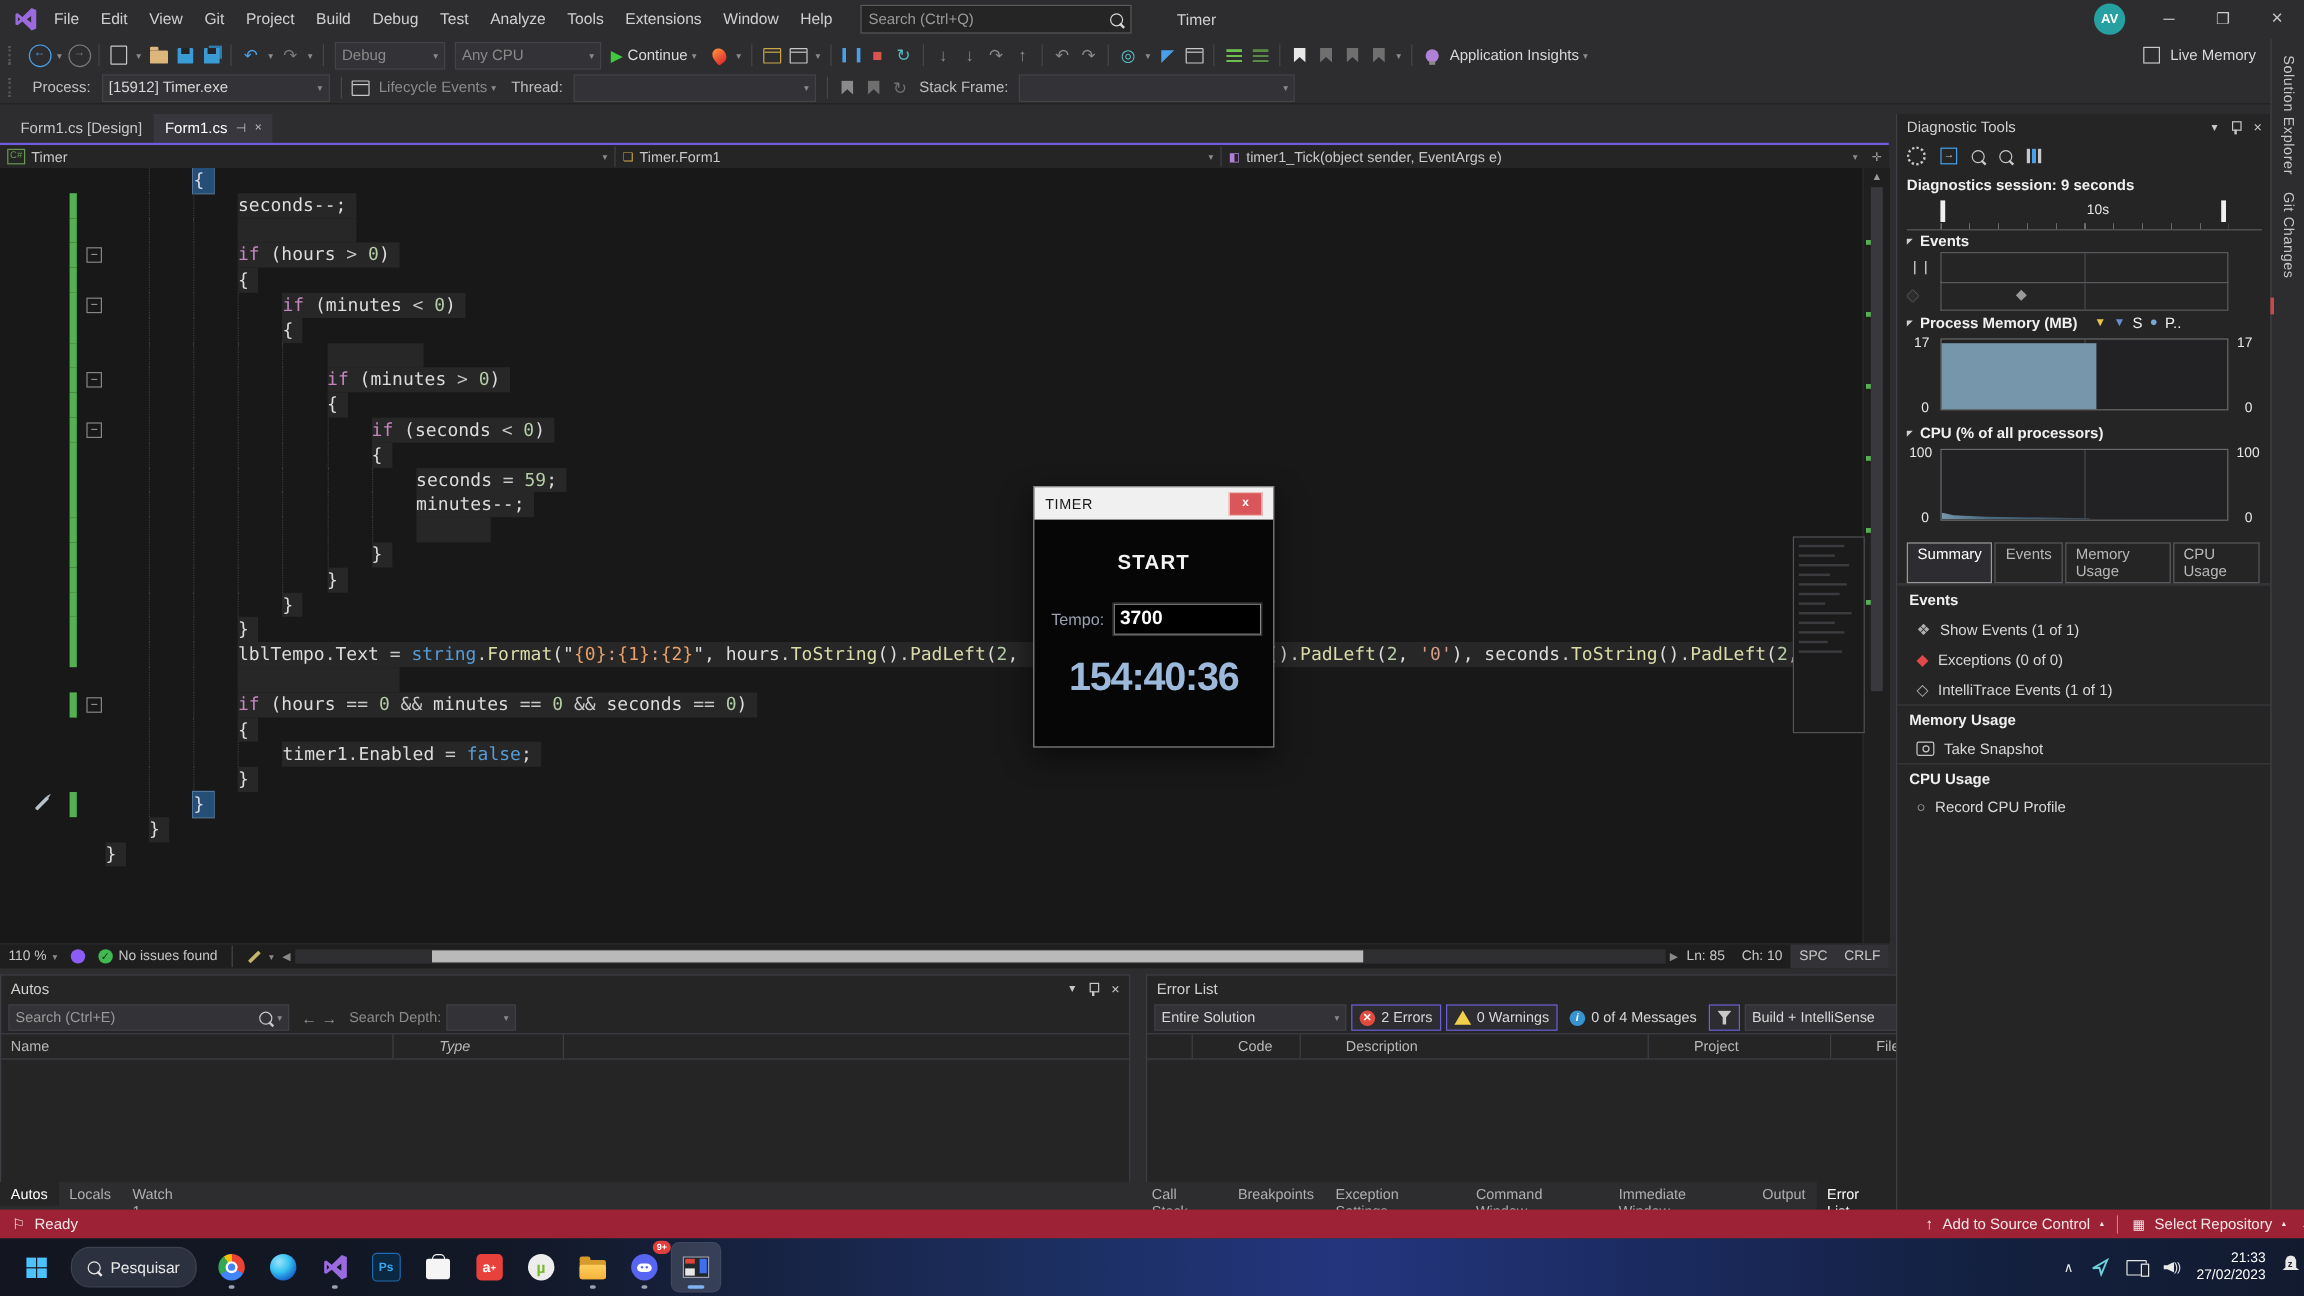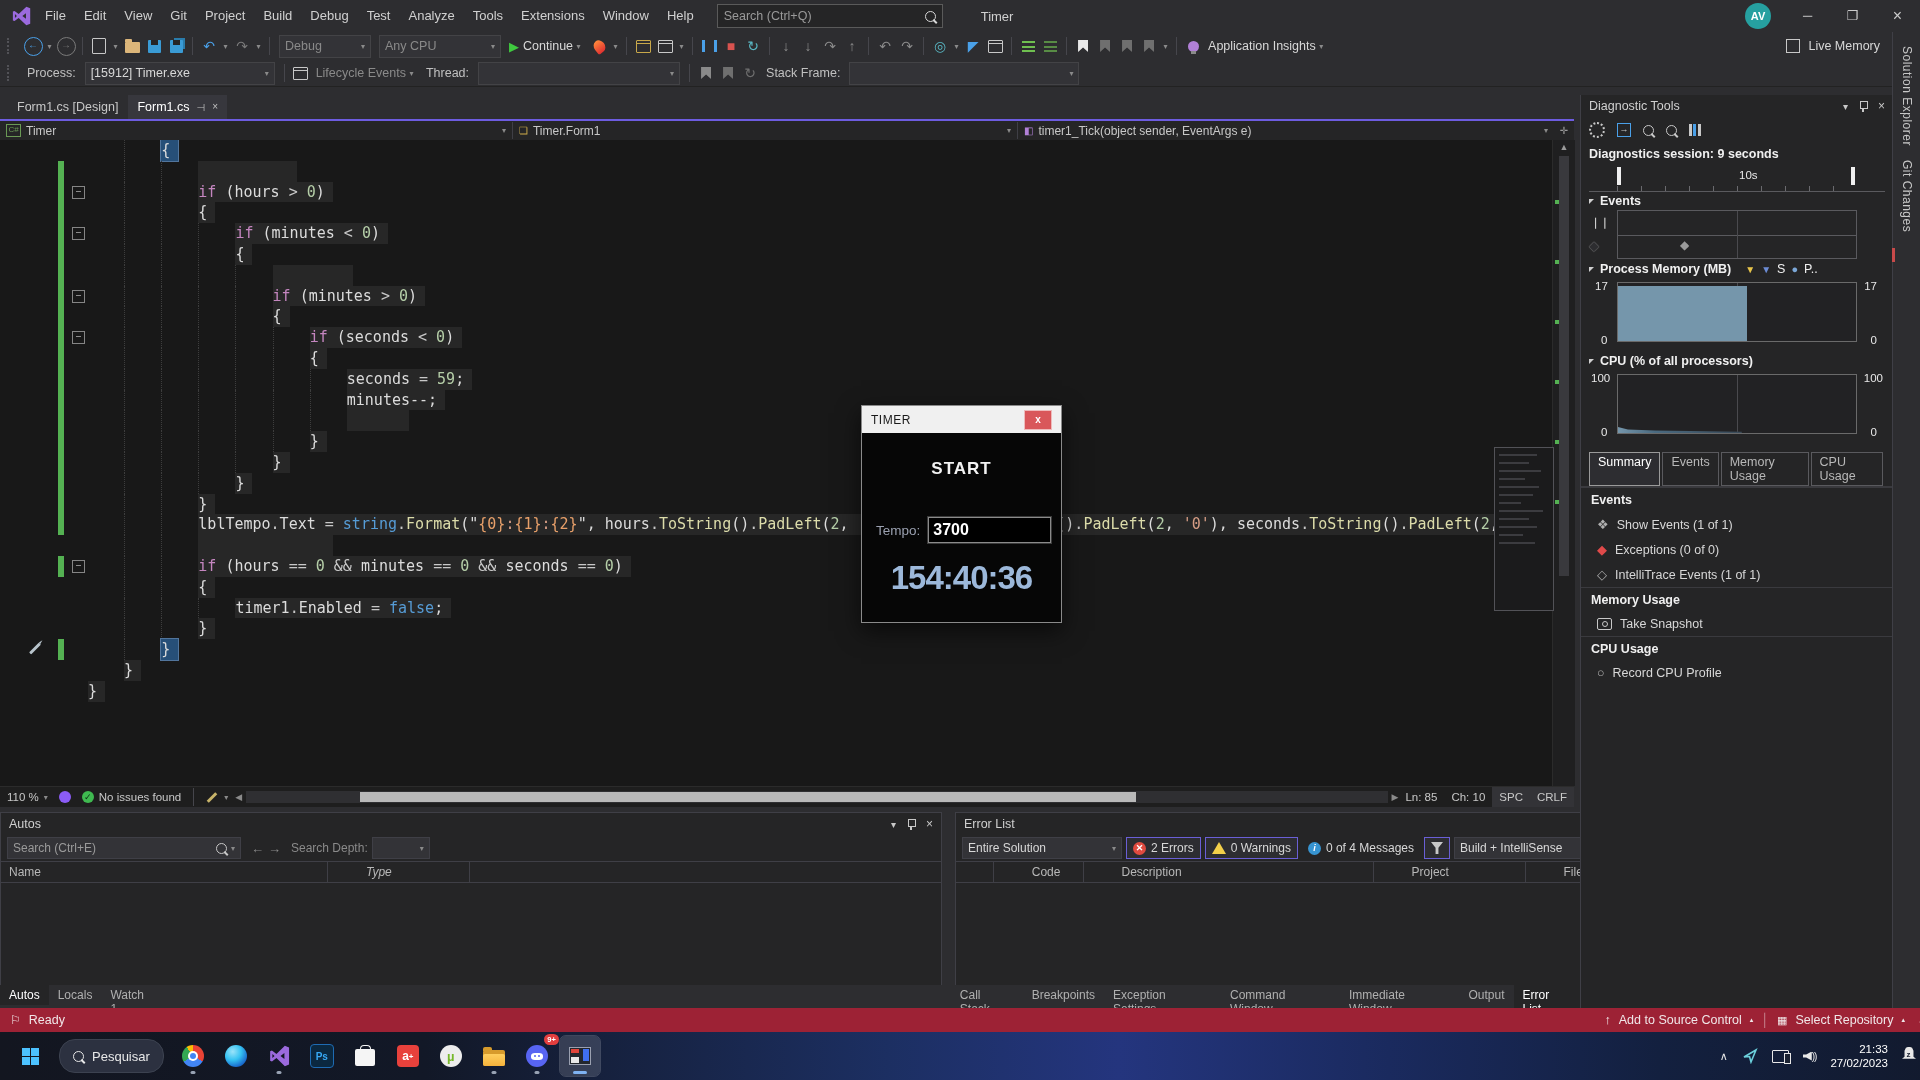--- a/index.html
+++ b/index.html
@@ -143,21 +143,21 @@
   .reddash{position:absolute;left:1892px;top:248px;width:3px;height:14px;background:#c84a4a;}
   
   #statusbar{left:0;top:1008px;width:1920px;height:24px;background:#9d2235;display:flex;align-items:center;color:#f0e6e8;font-size:12.5px;padding:0 10px;gap:8px;}
   
   #timerwin{left:861px;top:405px;width:199px;height:216px;background:#060606;border:1px solid #8a8a8a;box-shadow:0 8px 22px rgba(0,0,0,.6);}
   #timerwin .tbar{height:27px;background:#f0f0f0;display:flex;align-items:center;padding:0 9px;}
   #timerwin .tbar .t{color:#1a1a1a;font-size:12px;letter-spacing:.5px;}
   #timerwin .xbtn{margin-left:auto;width:26px;height:18px;background:#d9575a;color:#fff;font-size:10px;font-weight:bold;
     display:flex;align-items:center;justify-content:center;border:1px solid #eebbbb;}
   #tstart{margin-top:26px;text-align:center;color:#f2f2f2;font-size:17px;font-weight:bold;letter-spacing:1px;}
-  #trow{display:flex;align-items:center;margin:38px 10px 0 14px;}
+  #trow{display:flex;align-items:center;margin:24px 10px 0 14px;}
   #tlabel{color:#9aa0b0;font-size:13.5px;}
   #tinput{margin-left:8px;flex:1;background:#000;border:1px solid #8a8a8a;outline:1px solid #3a3a3a;color:#fff;
     font-size:16px;font-weight:bold;font-family:"Liberation Sans",sans-serif;padding:3px 4px;width:96px;}
   #ttime{margin-top:16px;text-align:center;font-size:33px;font-weight:bold;letter-spacing:-1px;font-family:"Liberation Sans",sans-serif;}
   
   #taskbar{left:0;top:1032px;width:1920px;height:48px;display:flex;align-items:center;padding-left:10px;
     background:linear-gradient(90deg,#131620 0%,#121827 22%,#1c2f62 46%,#24357e 58%,#1a2a5e 72%,#13203f 86%,#121a2e 100%);}
   .tkapp{width:40px;height:40px;border-radius:6px;display:flex;align-items:center;justify-content:center;position:relative;margin-right:3px;}
   .tkapp.active{background:rgba(255,255,255,.14);outline:1px solid rgba(255,255,255,.18);}
   .rundot{position:absolute;bottom:2px;left:50%;transform:translateX(-50%);width:5px;height:3px;border-radius:2px;background:#98a2b3;}
@@ -382,20 +382,21 @@
     <div class="navdd" style="flex:1;border-left:1px solid #3f3f46">
       <span style="color:#b180d7;margin-right:5px;font-size:10px">◧</span>
       <span>timer1_Tick(object sender, EventArgs e)</span>
         <span class="car">▾</span>
     </div>
     <div style="width:20px;text-align:center;color:#9a9a9a;font-size:10px">✛</div>
   </div>
 
   <div id="editor" class="abs">
       <div class="cl"><div class="gut"></div><div class="ct"><span class="ind"></span><span class="ind g"></span><span class="lt bmline"><span class="tk-p">{</span></span></div></div>
+      <div class="cl"><div class="gut"><div class="gbar"></div></div><div class="ct"><span class="ind"></span><span class="ind g"></span><span class="ind g"></span><span class="lt"><span class="tk-p">seconds--;</span></span></div></div>
       <div class="cl"><div class="gut"><div class="gbar"></div></div><div class="ct"><span class="ind"></span><span class="ind g"></span><span class="ind g"></span><span class="lt" style="width: 10ch;"></span></div></div>
       <div class="cl"><div class="gut"><div class="gbar"></div><div class="fold">–</div></div><div class="ct"><span class="ind"></span><span class="ind g"></span><span class="ind g"></span><span class="lt"><span class="tk-k">if</span><span class="tk-p"> (hours </span><span class="tk-o">&gt;</span><span class="tk-p"> </span><span class="tk-n">0</span><span class="tk-p">)</span></span></div></div>
       <div class="cl"><div class="gut"><div class="gbar"></div></div><div class="ct"><span class="ind"></span><span class="ind g"></span><span class="ind g"></span><span class="lt"><span class="tk-p">{</span></span></div></div>
       <div class="cl"><div class="gut"><div class="gbar"></div><div class="fold">–</div></div><div class="ct"><span class="ind"></span><span class="ind g"></span><span class="ind g"></span><span class="ind g"></span><span class="lt"><span class="tk-k">if</span><span class="tk-p"> (minutes </span><span class="tk-o">&lt;</span><span class="tk-p"> </span><span class="tk-n">0</span><span class="tk-p">)</span></span></div></div>
       <div class="cl"><div class="gut"><div class="gbar"></div></div><div class="ct"><span class="ind"></span><span class="ind g"></span><span class="ind g"></span><span class="ind g"></span><span class="lt"><span class="tk-p">{</span></span></div></div>
       <div class="cl"><div class="gut"><div class="gbar"></div></div><div class="ct"><span class="ind"></span><span class="ind g"></span><span class="ind g"></span><span class="ind g"></span><span class="ind g"></span><span class="lt" style="width: 8ch;"></span></div></div>
       <div class="cl"><div class="gut"><div class="gbar"></div><div class="fold">–</div></div><div class="ct"><span class="ind"></span><span class="ind g"></span><span class="ind g"></span><span class="ind g"></span><span class="ind g"></span><span class="lt"><span class="tk-k">if</span><span class="tk-p"> (minutes </span><span class="tk-o">&gt;</span><span class="tk-p"> </span><span class="tk-n">0</span><span class="tk-p">)</span></span></div></div>
       <div class="cl"><div class="gut"><div class="gbar"></div></div><div class="ct"><span class="ind"></span><span class="ind g"></span><span class="ind g"></span><span class="ind g"></span><span class="ind g"></span><span class="lt"><span class="tk-p">{</span></span></div></div>
       <div class="cl"><div class="gut"><div class="gbar"></div><div class="fold">–</div></div><div class="ct"><span class="ind"></span><span class="ind g"></span><span class="ind g"></span><span class="ind g"></span><span class="ind g"></span><span class="ind g"></span><span class="lt"><span class="tk-k">if</span><span class="tk-p"> (seconds </span><span class="tk-o">&lt;</span><span class="tk-p"> </span><span class="tk-n">0</span><span class="tk-p">)</span></span></div></div>
       <div class="cl"><div class="gut"><div class="gbar"></div></div><div class="ct"><span class="ind"></span><span class="ind g"></span><span class="ind g"></span><span class="ind g"></span><span class="ind g"></span><span class="ind g"></span><span class="lt"><span class="tk-p">{</span></span></div></div>

